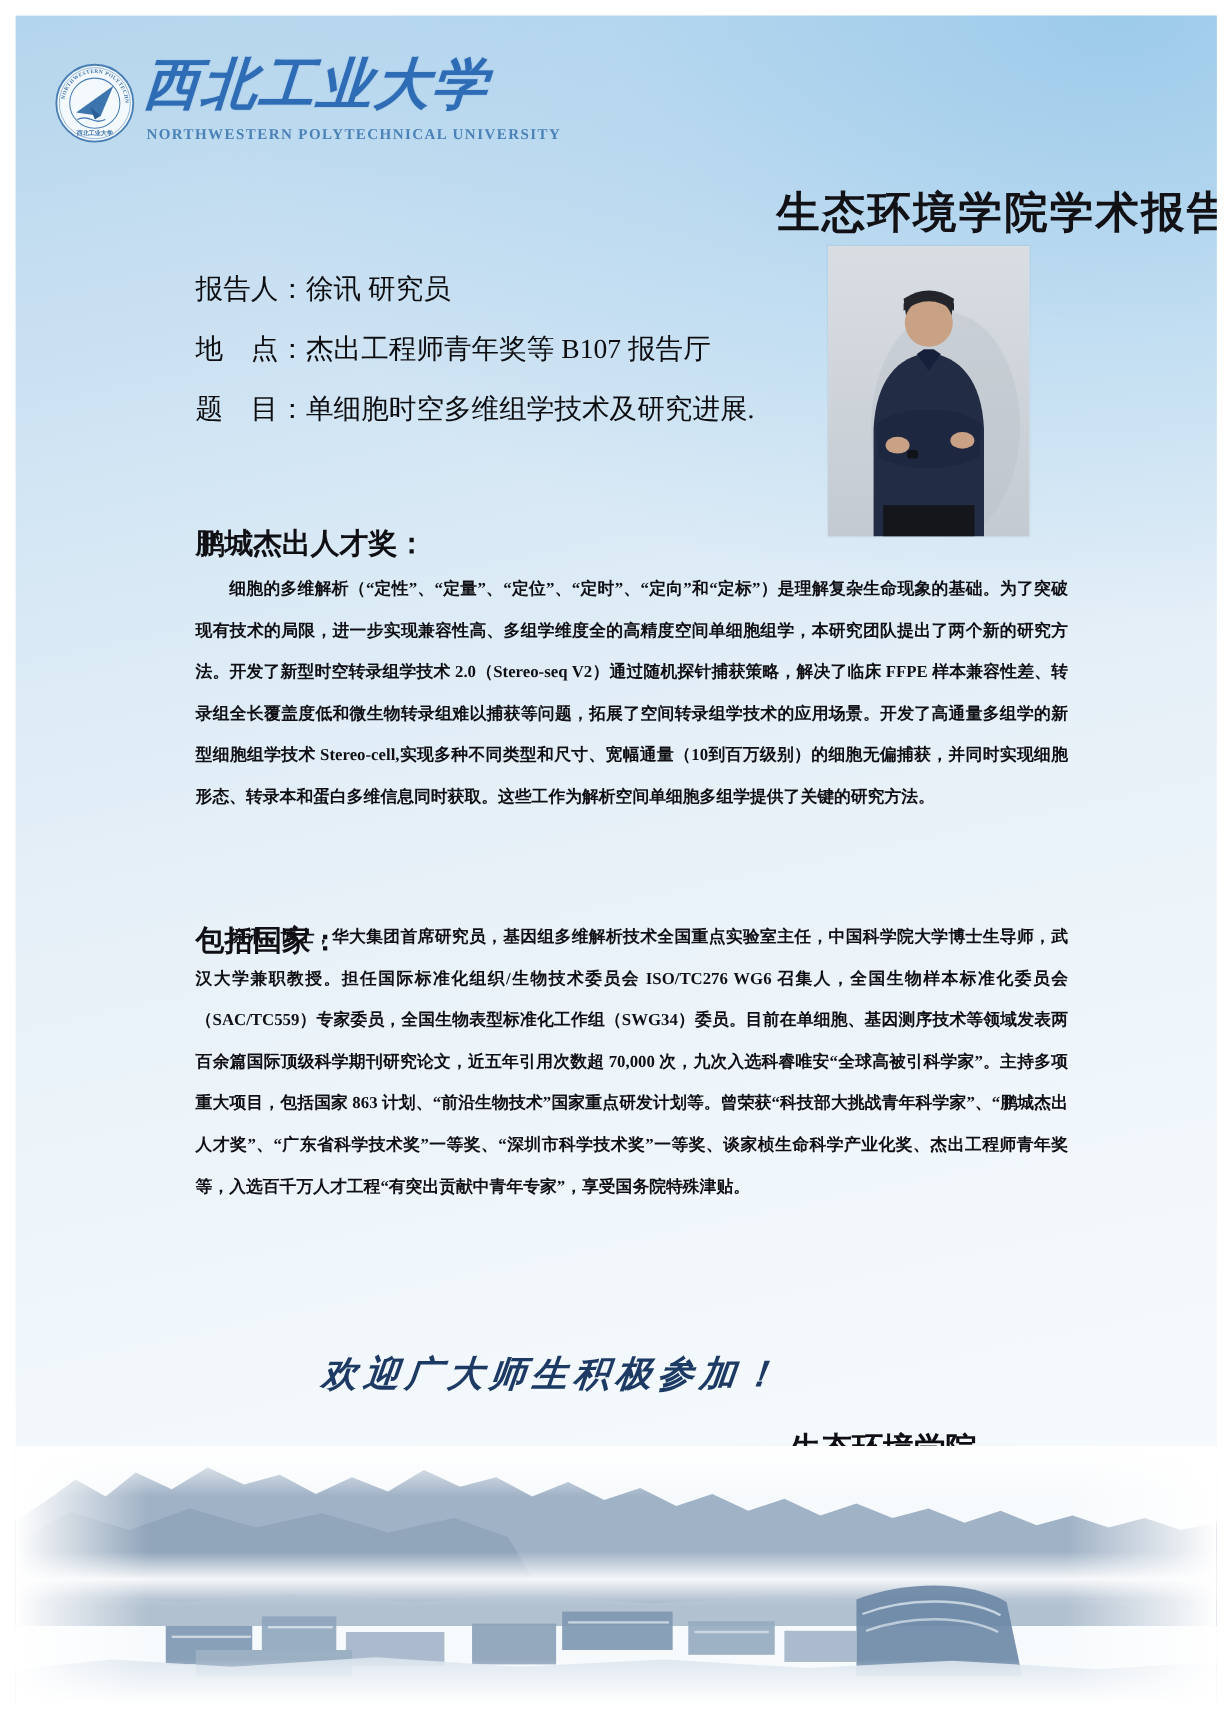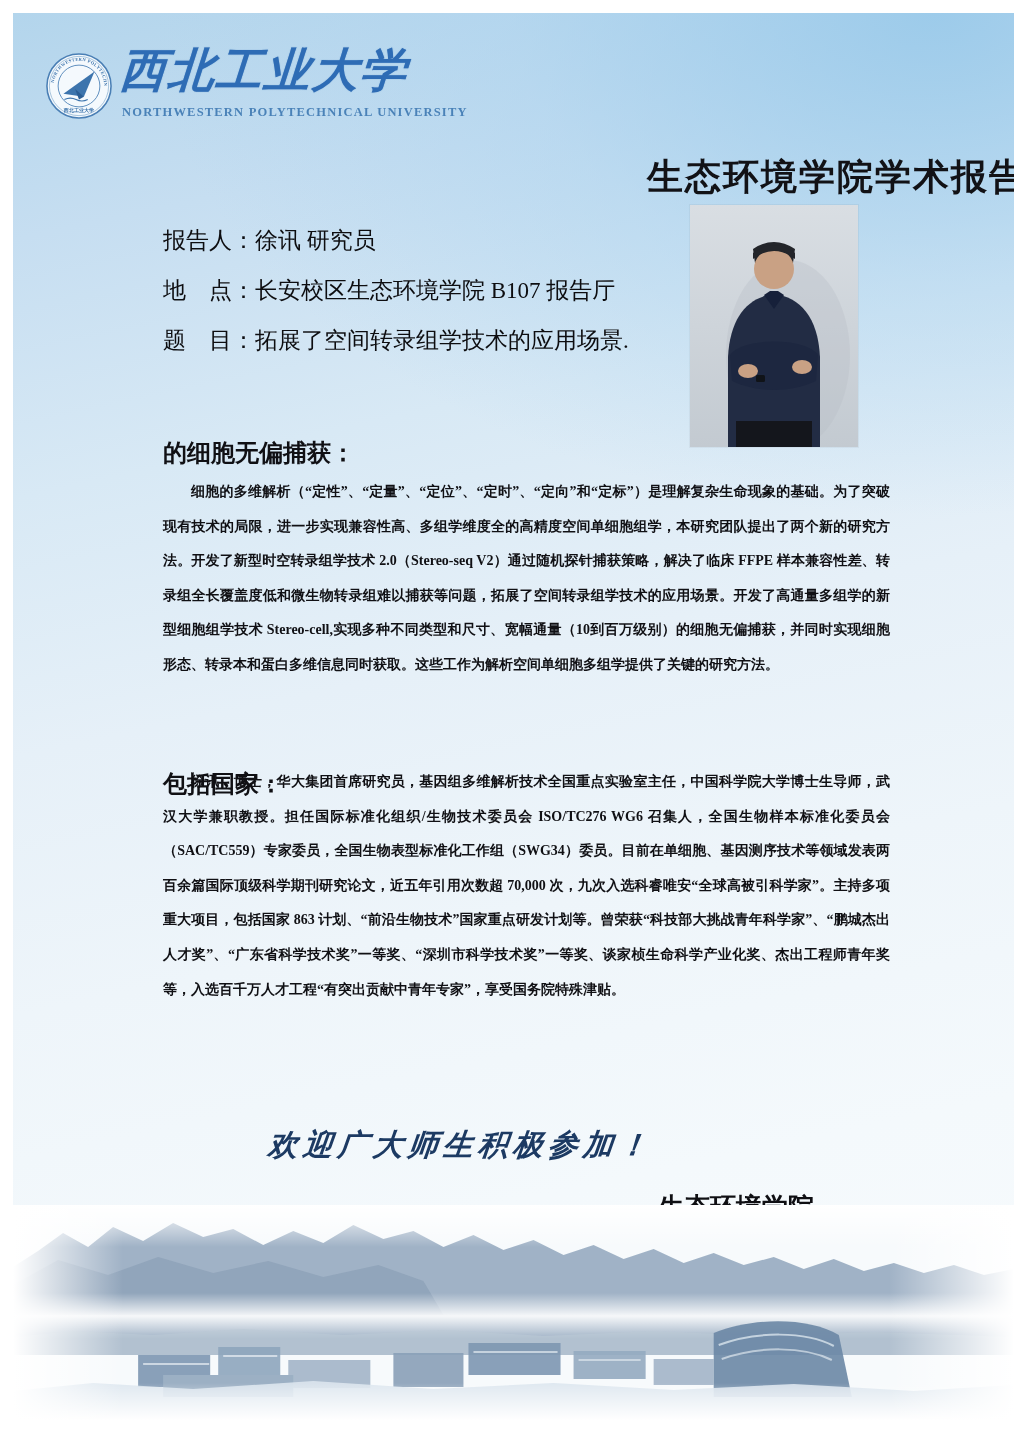--- a/index.html
+++ b/index.html
@@ -87,24 +87,24 @@
       <div class="logo-en">NORTHWESTERN POLYTECHNICAL UNIVERSITY</div>
     </div>
 
     <div class="title">生态环境学院学术报告</div>
 
     <div class="info">
       <div class="info-row">
         <span class="info-label">报告人：</span><span class="info-value">徐讯 研究员</span>
       </div>
       <div class="info-row">
-        <span class="info-label">地　点：</span><span class="info-value">长安校区生态环境学院 B107 报告厅</span>
+        <span class="info-label">地　点：</span><span class="info-value">杰出工程师青年奖等 B107 报告厅</span>
       </div>
       <div class="info-row">
-        <span class="info-label">题　目：</span><span class="info-value">拓展了空间转录组学技术的应用场景.</span>
+        <span class="info-label">题　目：</span><span class="info-value">单细胞时空多维组学技术及研究进展.</span>
       </div>
     </div>
 
     <svg class="photo" viewBox="0 0 168 242">
       <defs>
         <linearGradient id="phBg" x1="0" y1="0" x2="0" y2="1">
           <stop offset="0" stop-color="#d9dee3"></stop>
           <stop offset="1" stop-color="#c3cad1"></stop>
         </linearGradient>
       </defs>
@@ -117,21 +117,21 @@
         <path d="M38,242 L38,152 C40,112 58,92 84,89 C110,92 128,112 130,152 L130,242 Z" fill="#222c44"></path>
         <path d="M74,90 L84,104 L94,90 L88,86 L80,86 Z" fill="#16203a"></path>
         <path d="M40,150 C52,132 116,132 128,150 L126,176 C100,188 68,188 42,176 Z" fill="#1d2740"></path>
         <ellipse cx="58" cy="166" rx="10" ry="7" fill="#c9a184"></ellipse>
         <ellipse cx="112" cy="162" rx="10" ry="7" fill="#c9a184"></ellipse>
         <rect x="66" y="170" width="9" height="7" rx="1.5" fill="#101318"></rect>
         <rect x="46" y="216" width="76" height="26" fill="#14161c"></rect>
       </g>
     </svg>
 
-    <div class="sec-heading h1">的细胞无偏捕获：</div>
+    <div class="sec-heading h1">鹏城杰出人才奖：</div>
     <div class="sec-body p1">细胞的多维解析（“定性”、“定量”、“定位”、“定时”、“定向”和“定标”）是理解复杂生命现象的基础。为了突破现有技术的局限，进一步实现兼容性高、多组学维度全的高精度空间单细胞组学，本研究团队提出了两个新的研究方法。开发了新型时空转录组学技术 2.0（Stereo-seq V2）通过随机探针捕获策略，解决了临床 FFPE 样本兼容性差、转录组全长覆盖度低和微生物转录组难以捕获等问题，拓展了空间转录组学技术的应用场景。开发了高通量多组学的新型细胞组学技术 Stereo-cell,实现多种不同类型和尺寸、宽幅通量（10到百万级别）的细胞无偏捕获，并同时实现细胞形态、转录本和蛋白多维信息同时获取。这些工作为解析空间单细胞多组学提供了关键的研究方法。</div>
 
     <div class="sec-heading h2">包括国家：</div>
     <div class="sec-body p2">徐讯，博士，华大集团首席研究员，基因组多维解析技术全国重点实验室主任，中国科学院大学博士生导师，武汉大学兼职教授。担任国际标准化组织/生物技术委员会 ISO/TC276 WG6 召集人，全国生物样本标准化委员会（SAC/TC559）专家委员，全国生物表型标准化工作组（SWG34）委员。目前在单细胞、基因测序技术等领域发表两百余篇国际顶级科学期刊研究论文，近五年引用次数超 70,000 次，九次入选科睿唯安“全球高被引科学家”。主持多项重大项目，包括国家 863 计划、“前沿生物技术”国家重点研发计划等。曾荣获“科技部大挑战青年科学家”、“鹏城杰出人才奖”、“广东省科学技术奖”一等奖、“深圳市科学技术奖”一等奖、谈家桢生命科学产业化奖、杰出工程师青年奖等，入选百千万人才工程“有突出贡献中青年专家”，享受国务院特殊津贴。</div>
 
     <div class="welcome">欢迎广大师生积极参加！</div>
 
     <div class="footer-org">生态环境学院</div>
     <div class="footer-date">2025 年 11 月 08 日</div>
 

